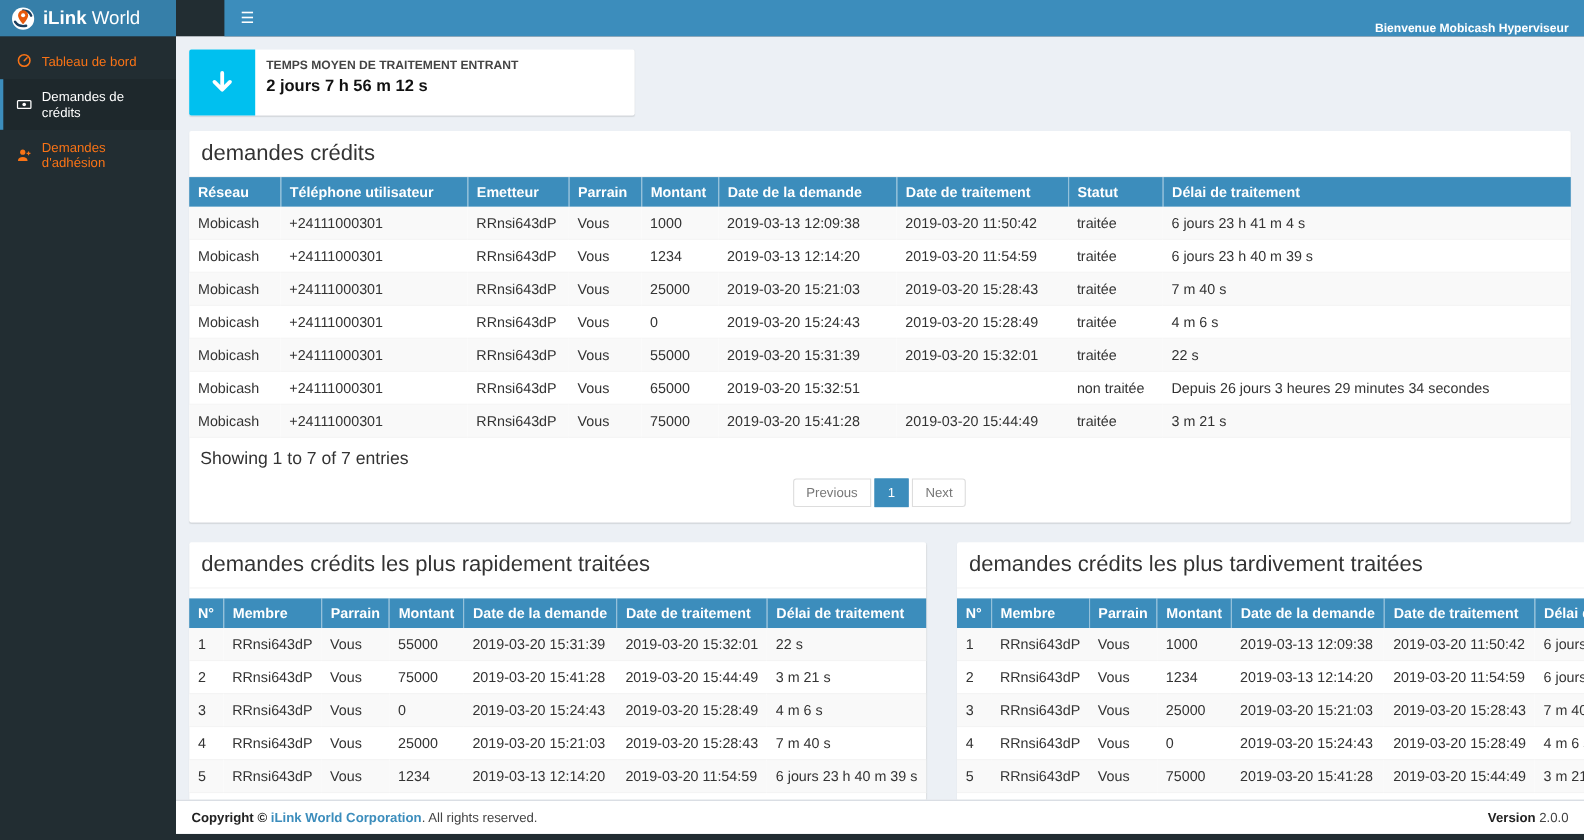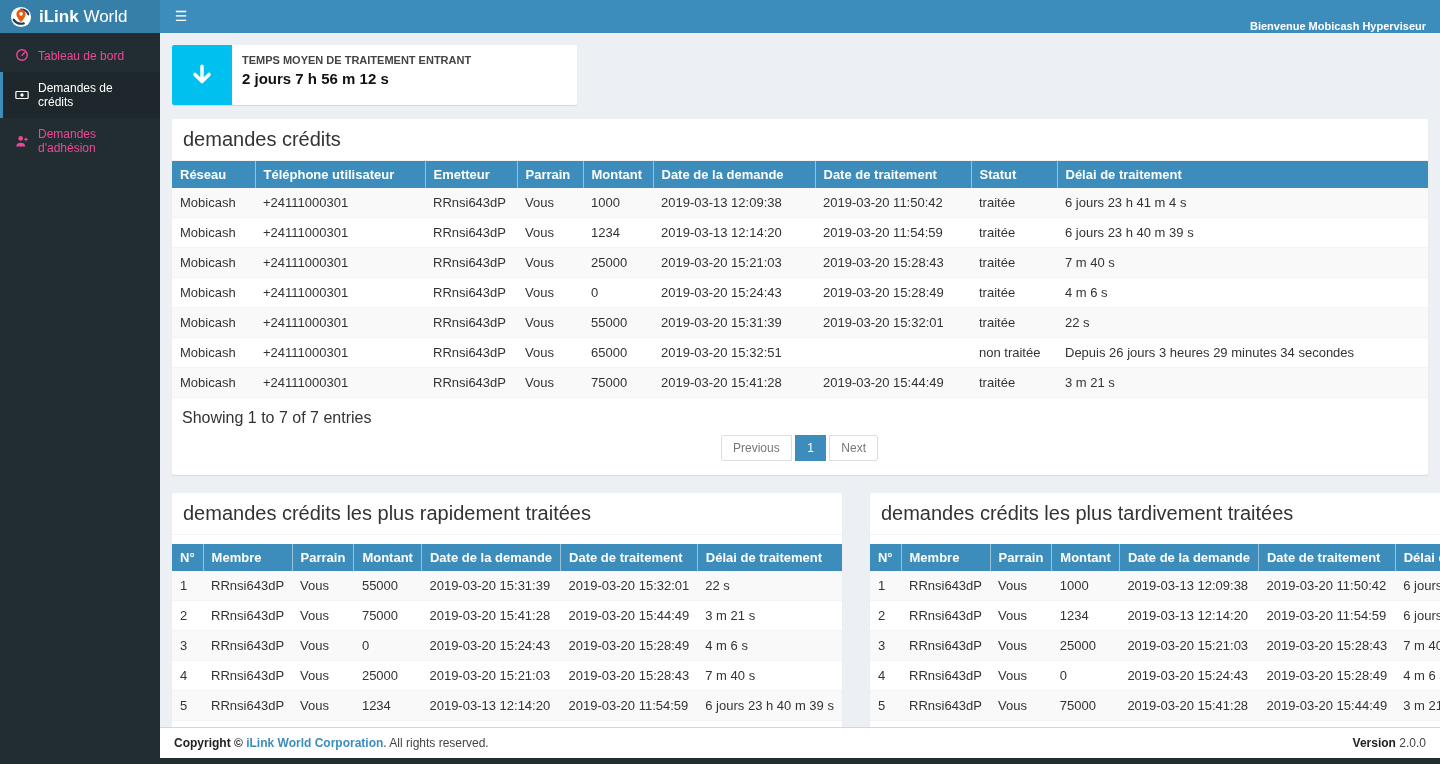--- a/index.html
+++ b/index.html
@@ -1,33 +1,33 @@
 <!DOCTYPE html>
 <html><head>
 <meta charset="utf-8">
 <style>
   * { margin:0; padding:0; box-sizing:border-box; }
   html,body { width:1440px; height:764px; }
   body { font-family:"Liberation Sans", sans-serif; background:#222d32; overflow:hidden; }
   .page { position:relative; width:1440px; height:764px; }
 
   
-  .topbar { position:absolute; top:0; left:0; right:0; height:33px; display:flex; z-index:5; }
+  .topbar { position:absolute; top:0; left:0; right:0; height:33px; display:flex; z-index:5;gap:44px; }
   .brand { width:160px; height:33px; background:#367fa9; display:flex; align-items:center; padding:0 10px; text-decoration:none; }
   .logo-wrap { width:22px; height:22px; margin-right:7px; flex:0 0 auto; }
   .brand-text { color:#fff; font-size:17px; white-space:nowrap; }
   .brand-text b { font-weight:bold; }
   .brand-text .light { font-weight:normal; }
   .navbar { flex:1; background:#3c8dbc; display:flex; align-items:center; }
   .hamburger { width:42px; text-align:center; color:#fff; font-size:14px; line-height:33px; cursor:pointer; }
   .welcome { margin-left:auto; color:#fff; font-size:11px; font-weight:bold; padding-right:14px;margin-top:18px; }
 
   
   .sidebar { position:absolute; top:33px; left:0; bottom:0; width:160px; background:#222d32; padding-top:6px; }
-  .side-item { display:flex; align-items:center; padding:9px 10px 9px 12px; color:#ec4899; font-size:12px; text-decoration:none; border-left:3px solid transparent; cursor:pointer; }
+  .side-item { display:flex; align-items:center; padding:9px 10px 9px 12px; color:#f97316; font-size:12px; text-decoration:none; border-left:3px solid transparent; cursor:pointer; }
   .side-item .sicon { width:15px; height:15px; margin-right:8px; flex:0 0 auto; display:inline-flex; }
   .side-item.active { background:#1e282c; color:#fff; border-left-color:#3c8dbc; }
   .side-item svg { width:14px; height:14px; }
 
   
   .content-wrap { position:absolute; top:33px; left:160px; width:1280px; height:725px; background:#ecf0f5; display:flex; flex-direction:column; }
   .content { flex:1; padding:12px; overflow:hidden; }
 
   
   .info-box { width:405px; background:#fff; display:flex; box-shadow:0 1px 1px rgba(0,0,0,.1); border-radius:2px; }

